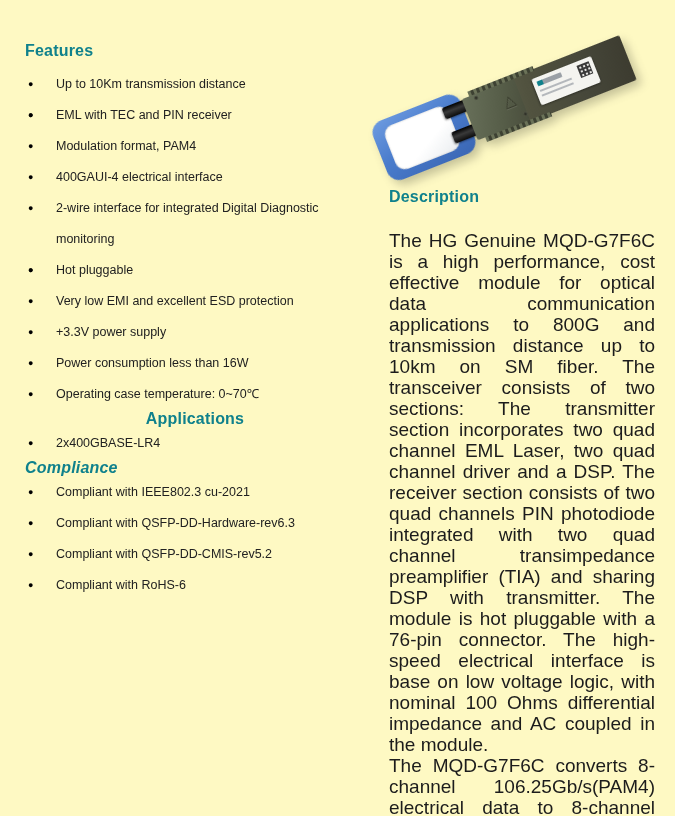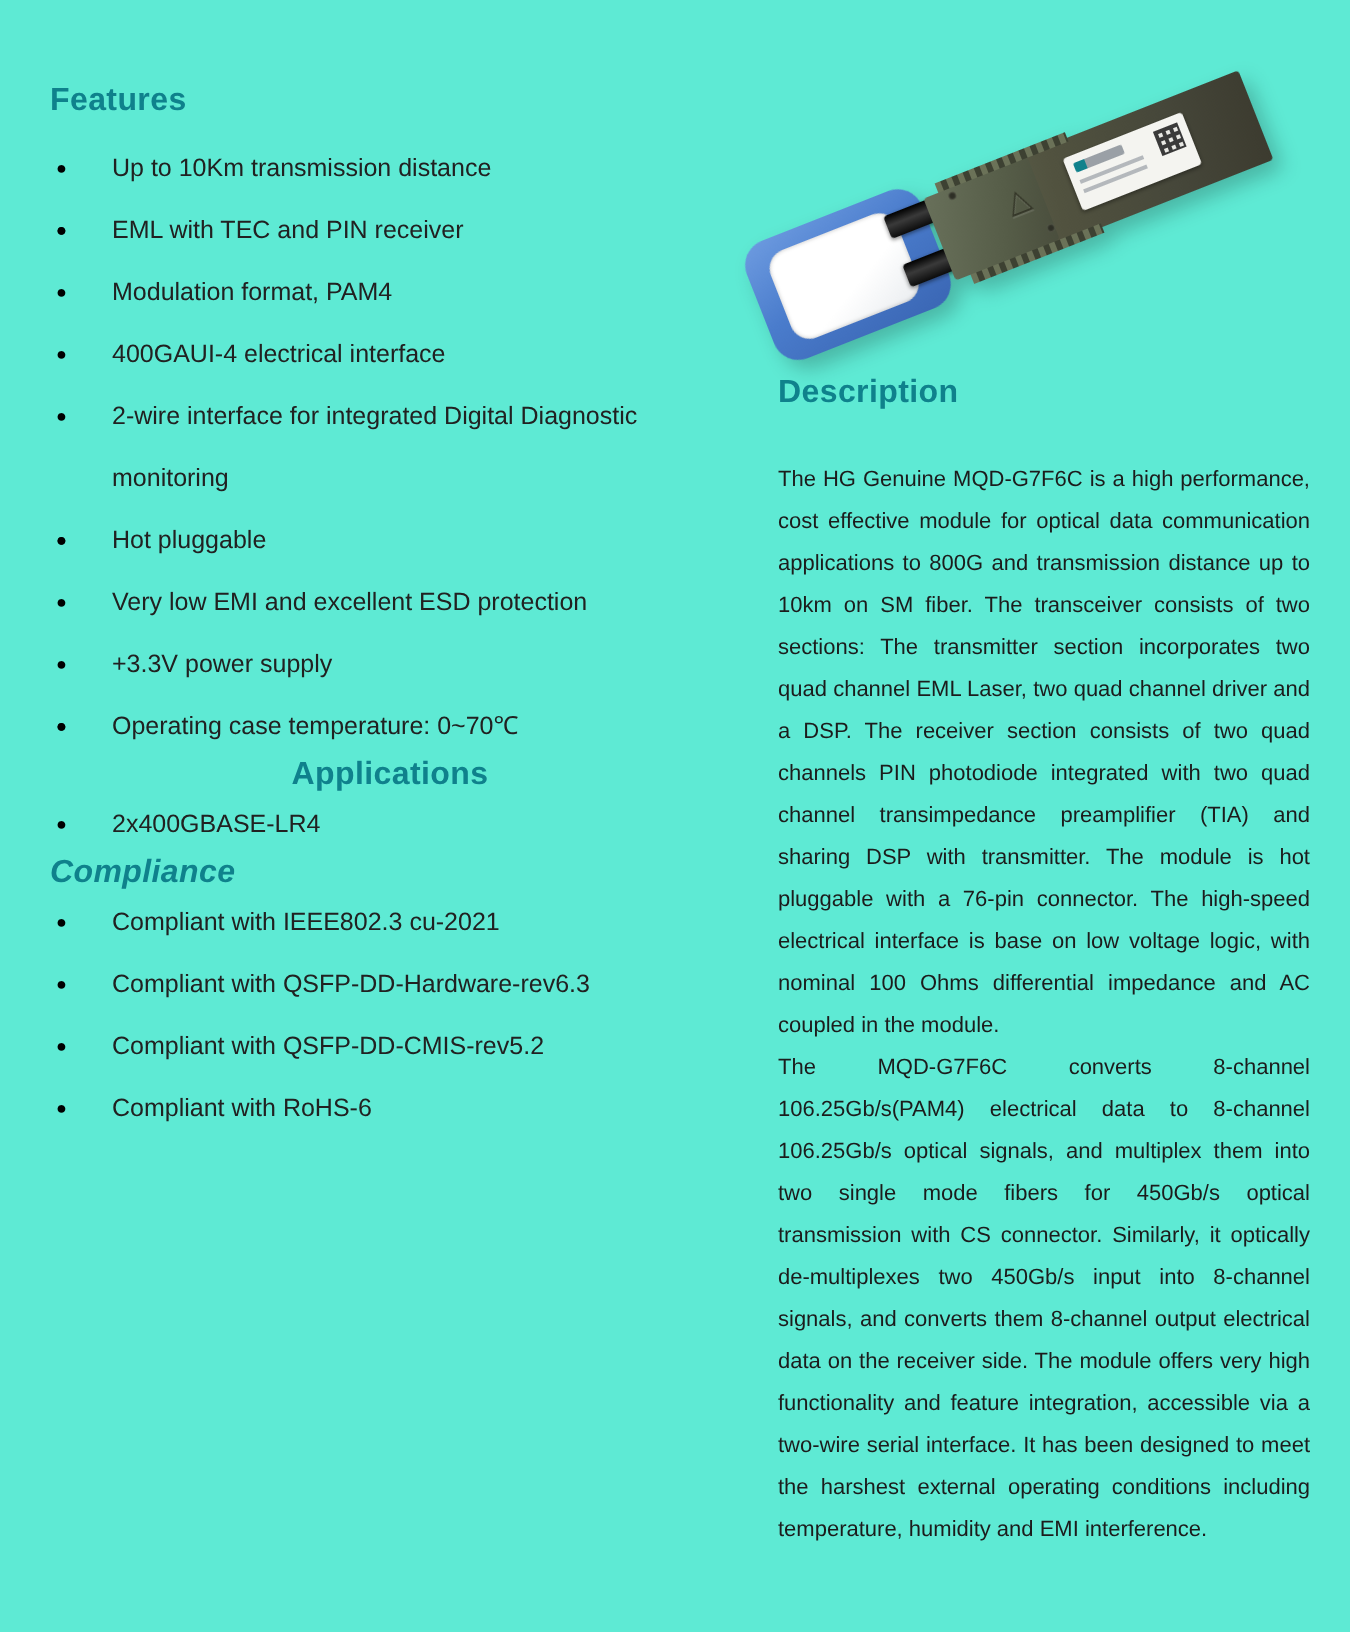--- a/index.html
+++ b/index.html
@@ -1,20 +1,20 @@
 <!DOCTYPE html>
 <html><head>
 <meta charset="utf-8">
 <style>
   html,body{margin:0;padding:0;}
   body{
     width:675px;height:816px;position:relative;background:#ffffff;
     font-family:"Liberation Sans",sans-serif;color:#1f1f1f;overflow:hidden;
   }
-  .page{position:absolute;inset:0;background:#5eead4;}
+  .page{position:absolute;inset:0;background:#fef9c3;}
 
   
   .left-col{position:absolute;left:25px;top:42px;width:340px;}
   h2.sec{
     font-size:16px;font-weight:bold;color:#0f818c;margin:0;line-height:18px;
     letter-spacing:0.2px;
   }
   .left-col h2.features-h{margin-bottom:9px;}
   ul.blist{list-style:none;margin:0;padding:0;}
   ul.blist li{
@@ -24,21 +24,21 @@
   ul.blist .bullet{
     position:absolute;left:3px;top:0;font-size:9px;color:#000;line-height:31px;
   }
   .apps-h{margin-top:26px;margin-bottom:9px;text-align:center;}
   .comp-h{margin-top:29px;margin-bottom:9px;font-style:italic;}
 
   
   .right-col{position:absolute;left:389px;top:188px;width:266px;}
   .right-col h2.sec{margin-bottom:24px;}
   .right-col p{
-    margin:0;font-size:11px;line-height:21px;text-align:justify;color:#1c1c1c;
+    margin:0;font-size:19px;line-height:21px;text-align:justify;color:#1c1c1c;
   }
 
   
   .module-photo{position:absolute;left:372px;top:24px;width:296px;height:152px;}
   .module-inner{
     position:absolute;left:-2px;top:52px;width:300px;height:48px;
     transform:rotate(-21.5deg);transform-origin:150px 24px;
     filter:drop-shadow(3px 6px 5px rgba(0,0,0,0.22));
   }
   .pull-tab{
@@ -148,20 +148,21 @@
       <li>
         <span class="bullet">●</span>
         <span>Very low EMI and excellent ESD protection</span>
       </li>
       <li>
         <span class="bullet">●</span>
         <span>+3.3V power supply</span>
       </li>
       <li>
         <span class="bullet">●</span>
+        <span>Power consumption less than 16W</span>
       </li>
       <li>
         <span class="bullet">●</span>
         <span>Operating case temperature: 0~70℃</span>
       </li>
     </ul>
 
     <h2 class="sec apps-h">Applications</h2>
 
     <ul class="blist">

